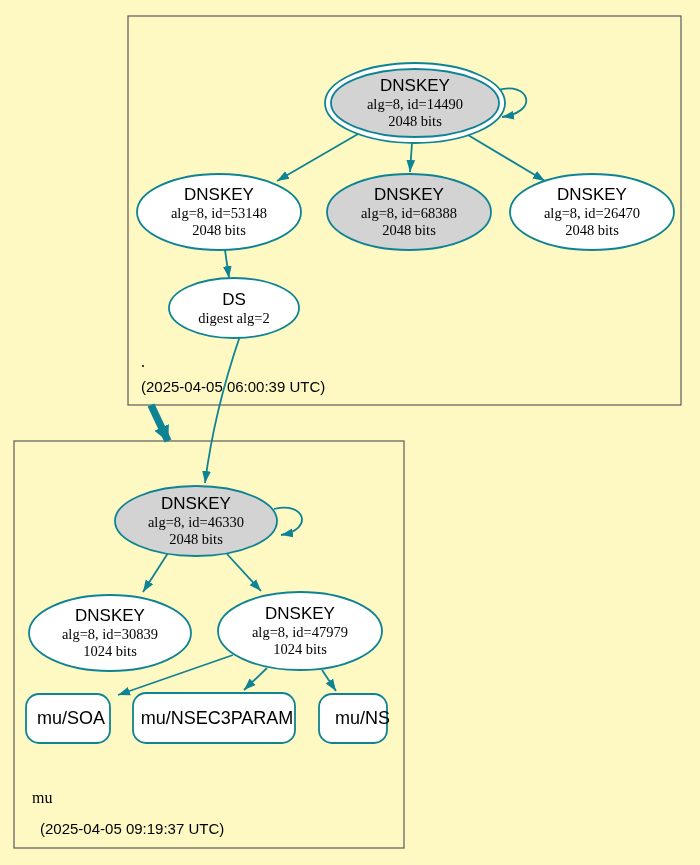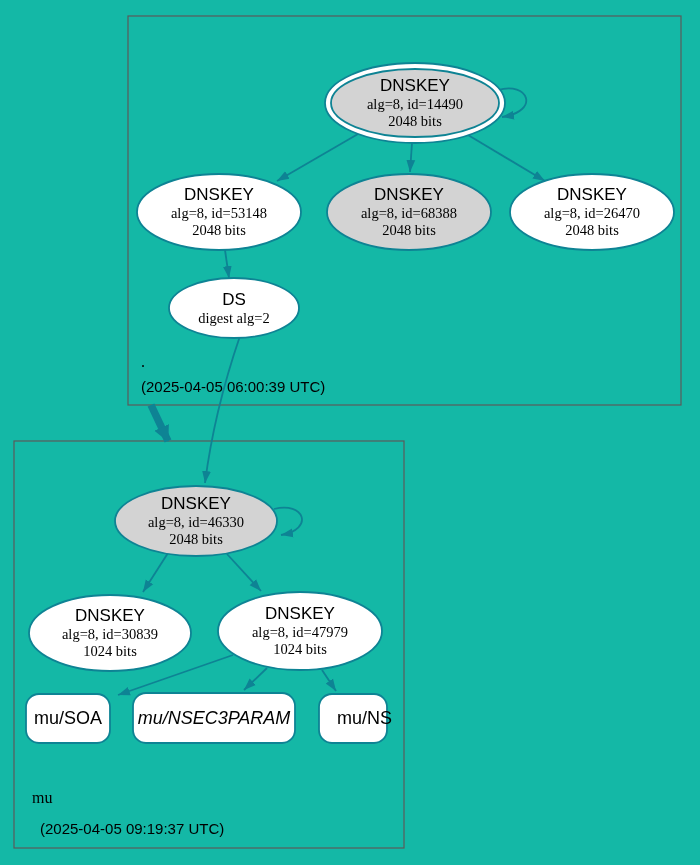--- a/index.html
+++ b/index.html
@@ -1,21 +1,21 @@
 <!DOCTYPE html>
 <html><head>
 <meta charset="utf-8">
 <style>
   * { margin: 0; padding: 0; box-sizing: border-box; }
   html, body { background: #ffffff; }
   .canvas {
     position: relative;
     width: 700px;
     height: 865px;
-    background: #14b8a6;
+    background: #fef9c3;
     font-family: "Liberation Serif", serif;
     color: #000000;
     overflow: hidden;
   }
   .canvas svg { position: absolute; left: 0; top: 0; }
   .node-label {
     position: absolute;
     text-align: center;
     line-height: 16.5px;
     font-size: 14.5px;
@@ -26,20 +26,21 @@
     font-family: "Liberation Sans", sans-serif;
     font-size: 17px;
     line-height: 20px;
   }
   .rrset-label {
     position: absolute;
     text-align: center;
     font-family: "Liberation Sans", sans-serif;
     font-size: 18px;
     line-height: 20px;
+    padding-left: 6px;
   }
   .zone-label {
     position: absolute;
     font-family: "Liberation Serif", serif;
     font-size: 16px;
   }
   .zone-timestamp {
     position: absolute;
     font-family: Liberation Sans, sans-serif;
     font-size: 15px;
@@ -132,18 +133,18 @@
     <div class="title">DNSKEY</div>
     <div>alg=8, id=30839</div>
     <div>1024 bits</div>
   </div>
   <div class="node-label" style="left:215px; top:604px; width:170px;">
     <div class="title">DNSKEY</div>
     <div>alg=8, id=47979</div>
     <div>1024 bits</div>
   </div>
   <div class="rrset-label" style="left:26px; top:708px; width:84px;">mu/SOA</div>
-  <div class="rrset-label" style="left:133px; top:708px; width:162px;font-style:italic;">mu/NSEC3PARAM</div>
-  <div class="rrset-label" style="left:337px; top:708px; width:52px;text-align:right;">mu/NS</div>
+  <div class="rrset-label" style="left:133px; top:708px; width:162px;">mu/NSEC3PARAM</div>
+  <div class="rrset-label" style="left:329px; top:708px; width:52px;text-align:right;">mu/NS</div>
   <div class="zone-label" style="left:32px; top:789px;">mu</div>
   <div class="zone-timestamp" style="left:40px; top:820px;text-align:center;">(2025-04-05 09:19:37 UTC)</div>
 
 </div>
 
 </body></html>

